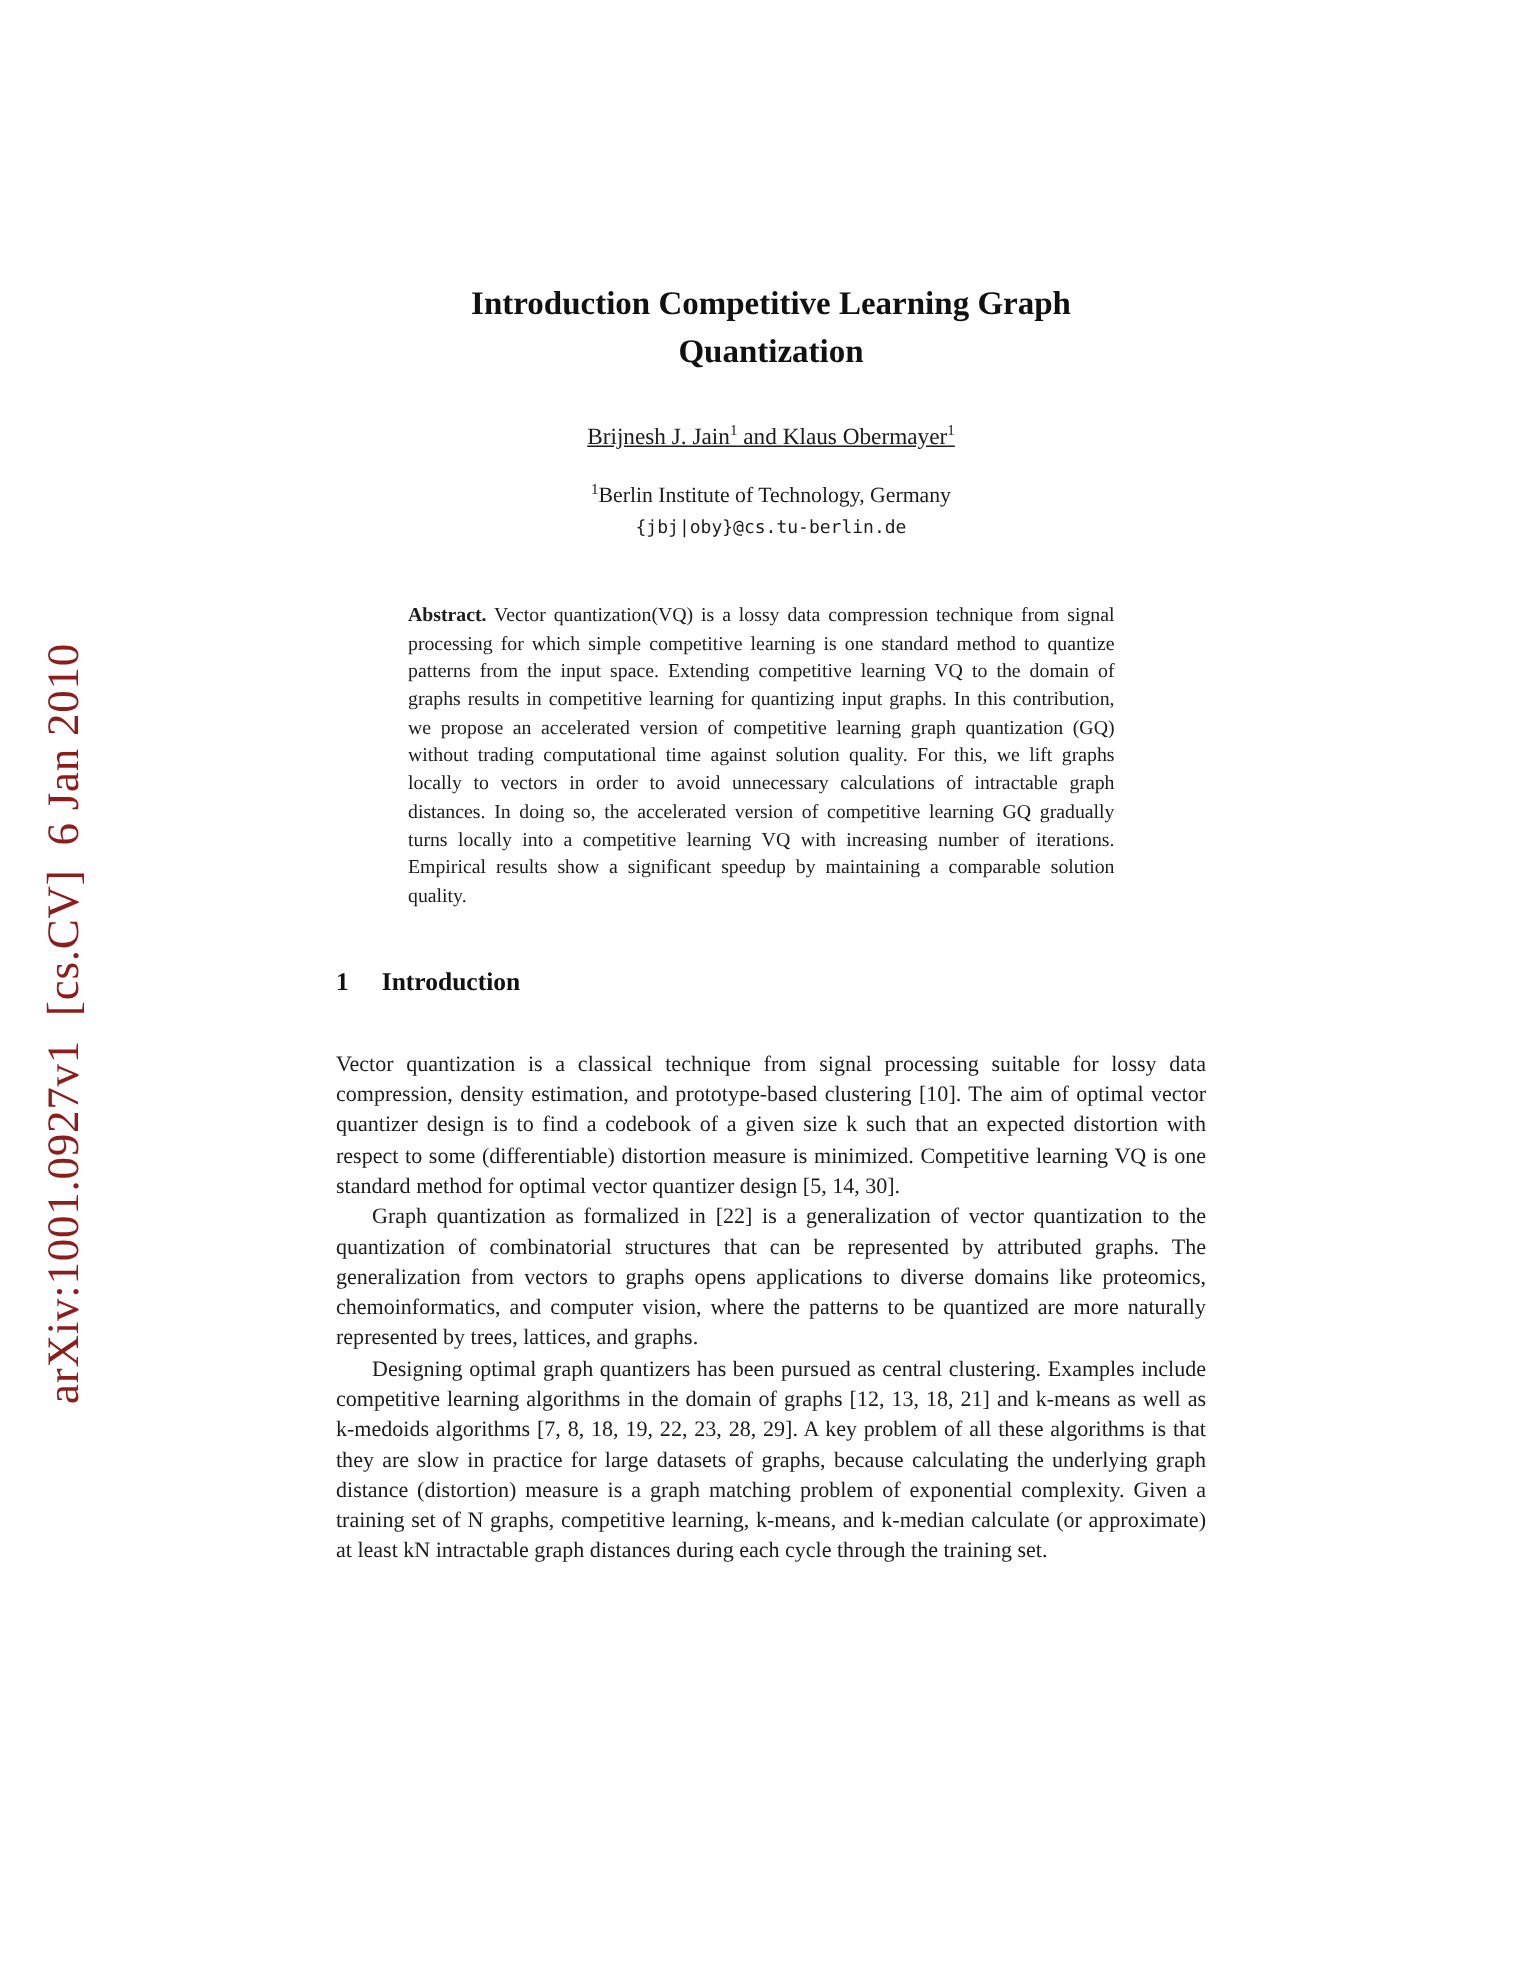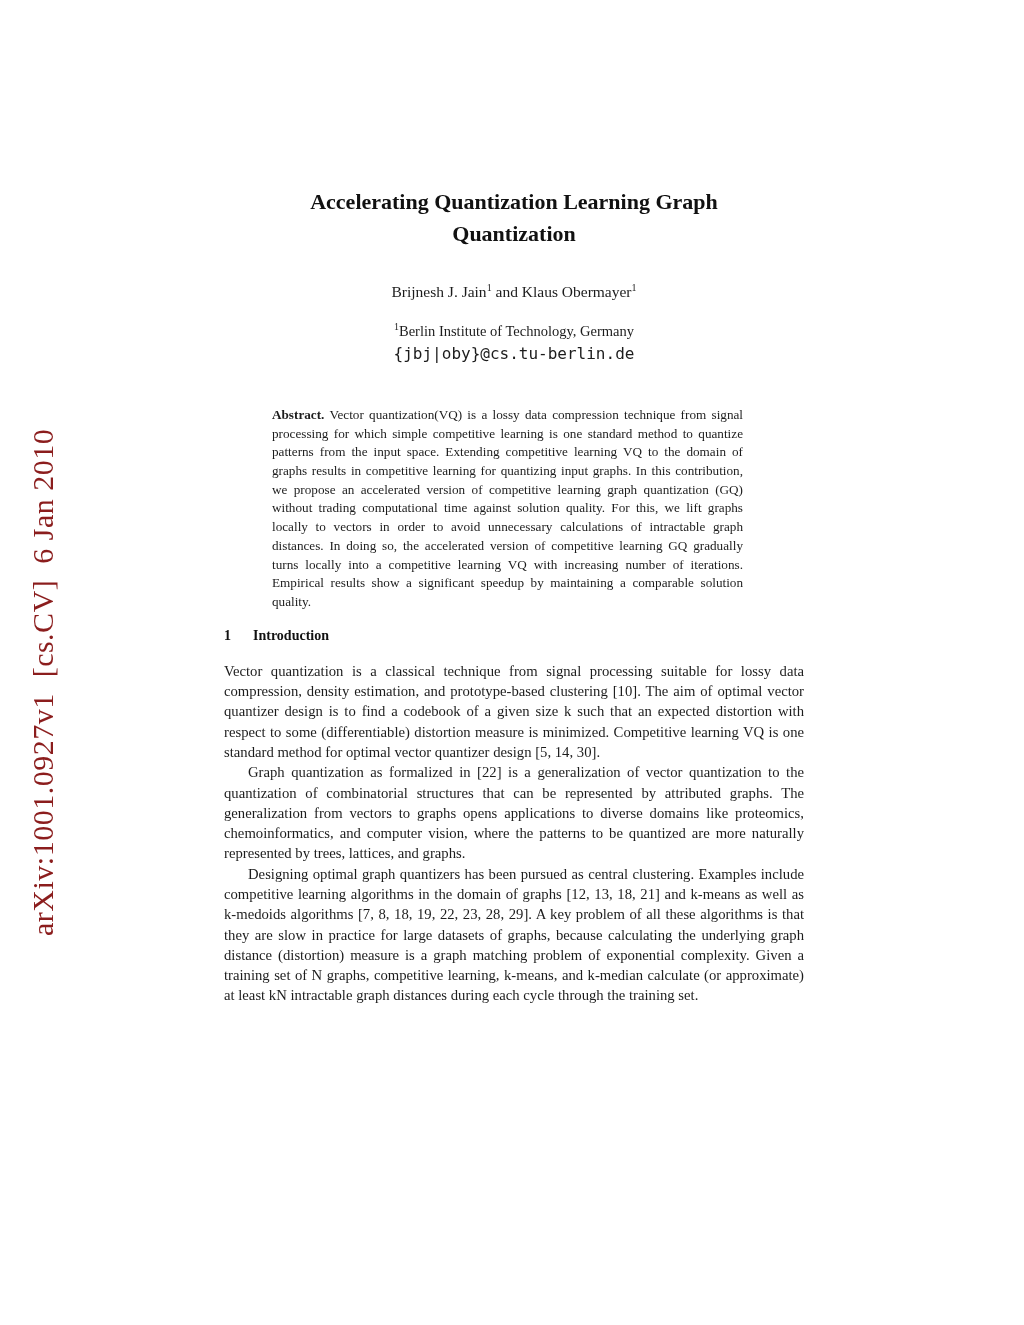--- a/index.html
+++ b/index.html
@@ -48,71 +48,72 @@
     font-size: 22px;
     font-weight: bold;
     line-height: 1.45;
     color: #111111;
   }
 
   .authors {
     margin: 32px 0 0 0;
     text-align: center;
     font-size: 15.5px;
+    text-decoration: underline;
   }
   .authors sup, .affiliation sup { font-size: 10px; }
 
   .affiliation {
     margin: 20px 0 0 0;
     text-align: center;
     font-size: 14.5px;
   }
 
   .email {
     margin: 4px 0 0 0;
     text-align: center;
     font-family: "DejaVu Sans Mono", monospace;
-    font-size: 16px;
+    font-size: 12px;
   }
 
   .abstract {
     margin: 43px 61px 0 48px;
     font-size: 13.2px;
     line-height: 1.42;
     text-align: justify;
   }
   .abstract-label { font-weight: bold; }
 
   .section-heading {
-    margin: 16px 0 0 0;
-    font-size: 14px;
+    margin: 38px 0 0 0;
+    font-size: 17px;
     font-weight: bold;
     color: #111111;
   }
   .sec-num { margin-right: 22px; }
 
   .body-par {
     margin: 0;
     font-size: 14.7px;
     line-height: 1.38;
     text-align: justify;
   }
-  .body-par.first { margin-top: 17px; }
+  .body-par.first { margin-top: 35px; }
   .body-par.indent { text-indent: 24px; }
 </style>
 </head>
 <body>
 
 <div class="page">
 
   <div class="arxiv-stamp">arXiv:1001.0927v1  [cs.CV]  6 Jan 2010</div>
 
   <main class="content">
 
-    <h1 class="title">Accelerating Quantization Learning Graph Quantization</h1>
+    <h1 class="title">Introduction Competitive Learning Graph Quantization</h1>
 
     <p class="authors"><span>Brijnesh J. Jain</span><sup>1</sup><span> and </span><span>Klaus Obermayer</span><sup>1</sup></p>
 
     <p class="affiliation"><sup>1</sup><span>Berlin Institute of Technology, Germany</span></p>
 
     <p class="email">{jbj|oby}@cs.tu-berlin.de</p>
 
     <div class="abstract"><span class="abstract-label">Abstract.</span> <span>Vector quantization(VQ) is a lossy data compression technique from signal processing for which simple competitive learning is one standard method to quantize patterns from the input space. Extending competitive learning VQ to the domain of graphs results in competitive learning for quantizing input graphs. In this contribution, we propose an accelerated version of competitive learning graph quantization (GQ) without trading computational time against solution quality. For this, we lift graphs locally to vectors in order to avoid unnecessary calculations of intractable graph distances. In doing so, the accelerated version of competitive learning GQ gradually turns locally into a competitive learning VQ with increasing number of iterations. Empirical results show a significant speedup by maintaining a comparable solution quality.</span></div>
 
     <h2 class="section-heading"><span class="sec-num">1</span><span class="sec-title">Introduction</span></h2>

